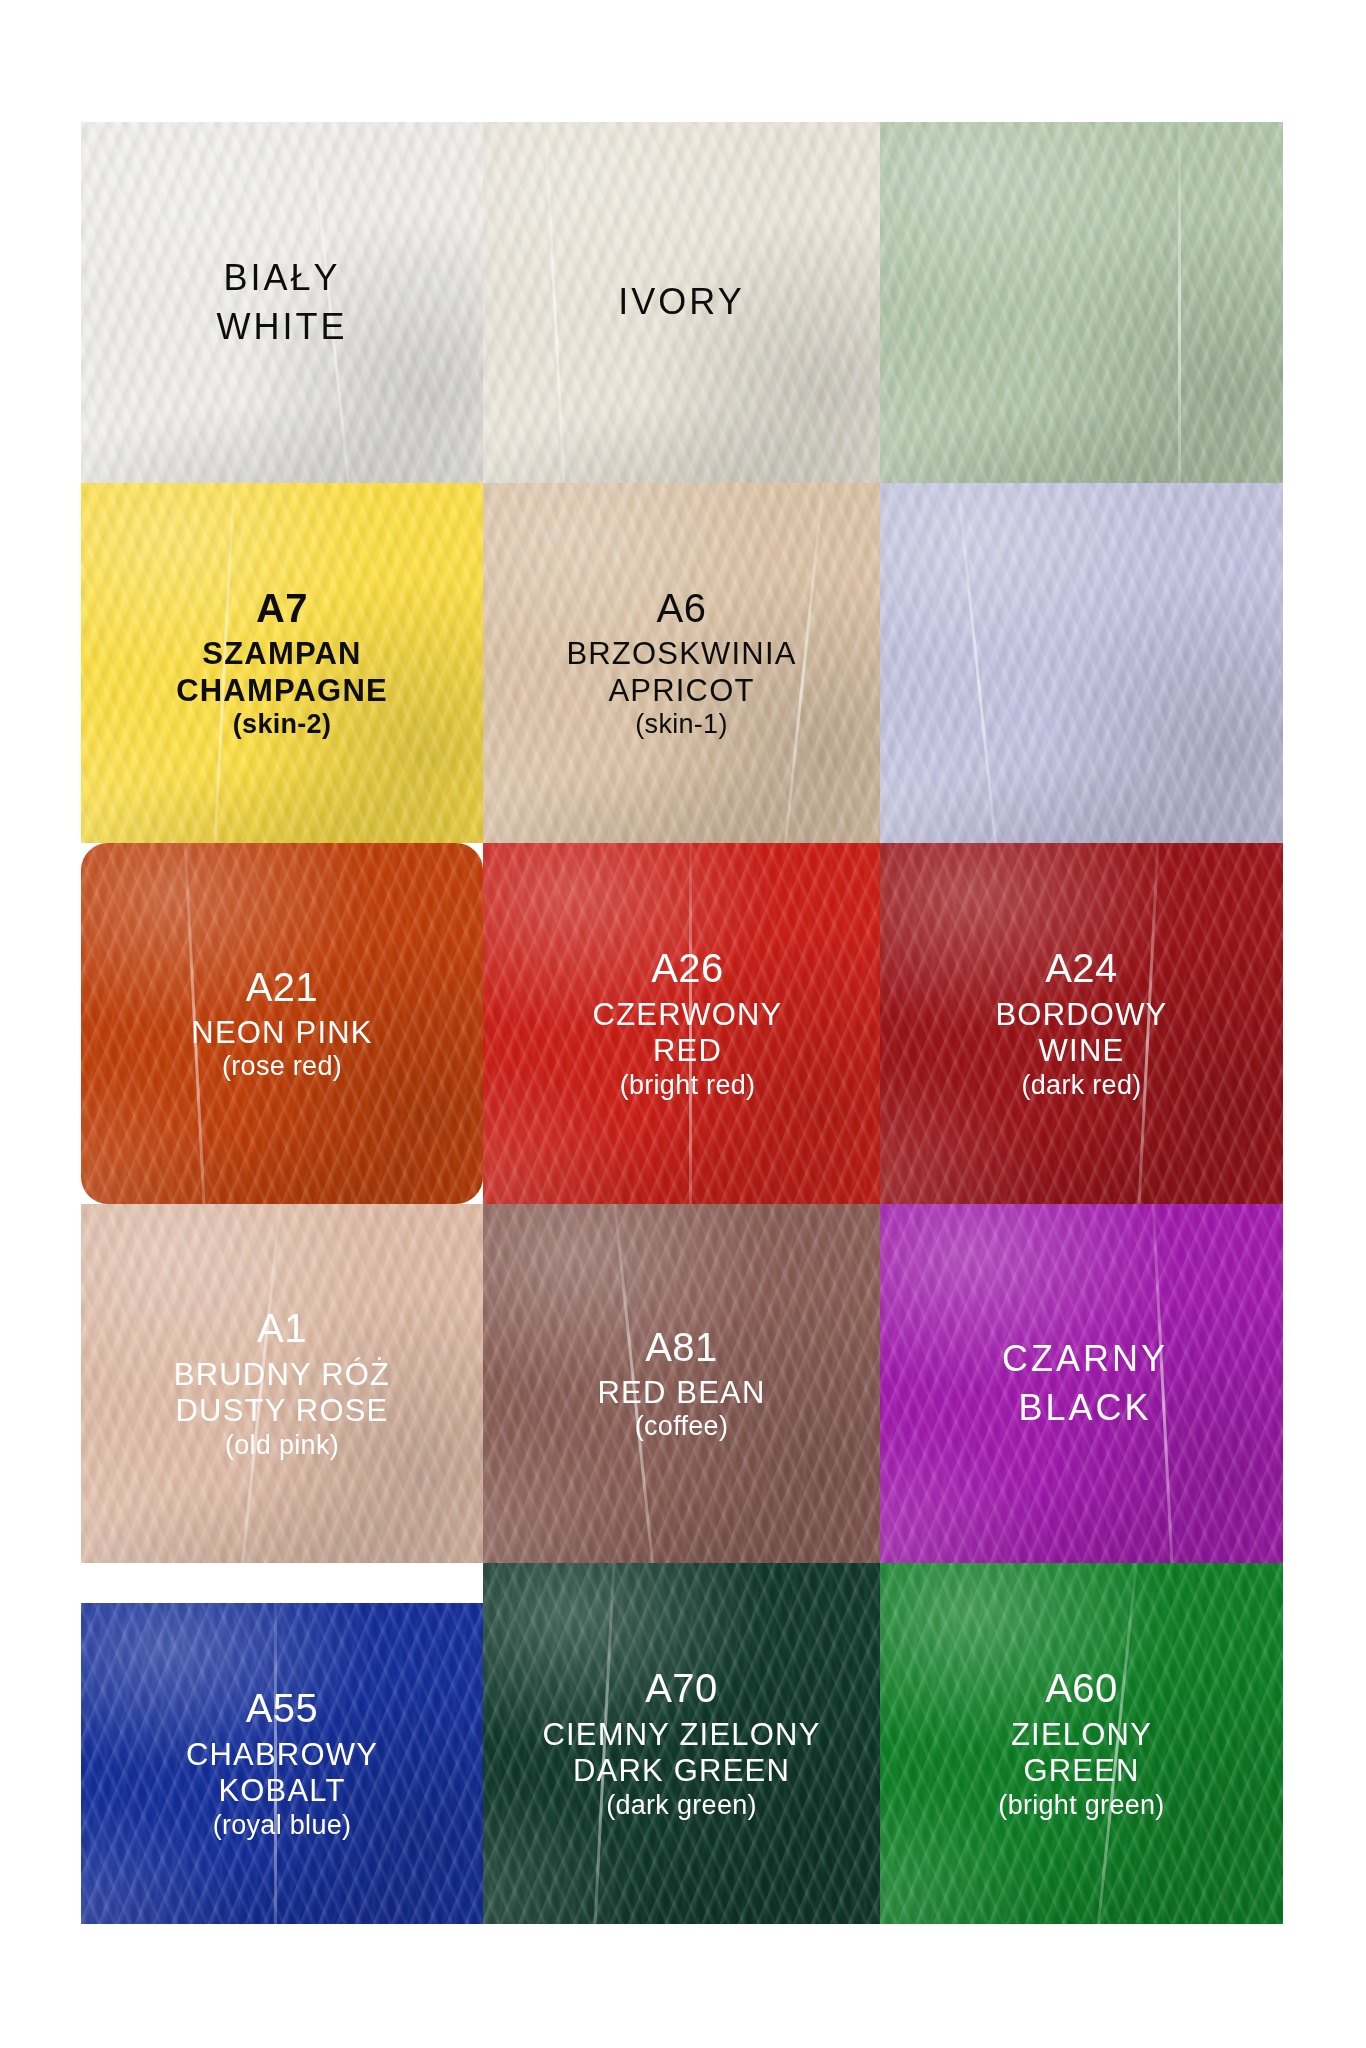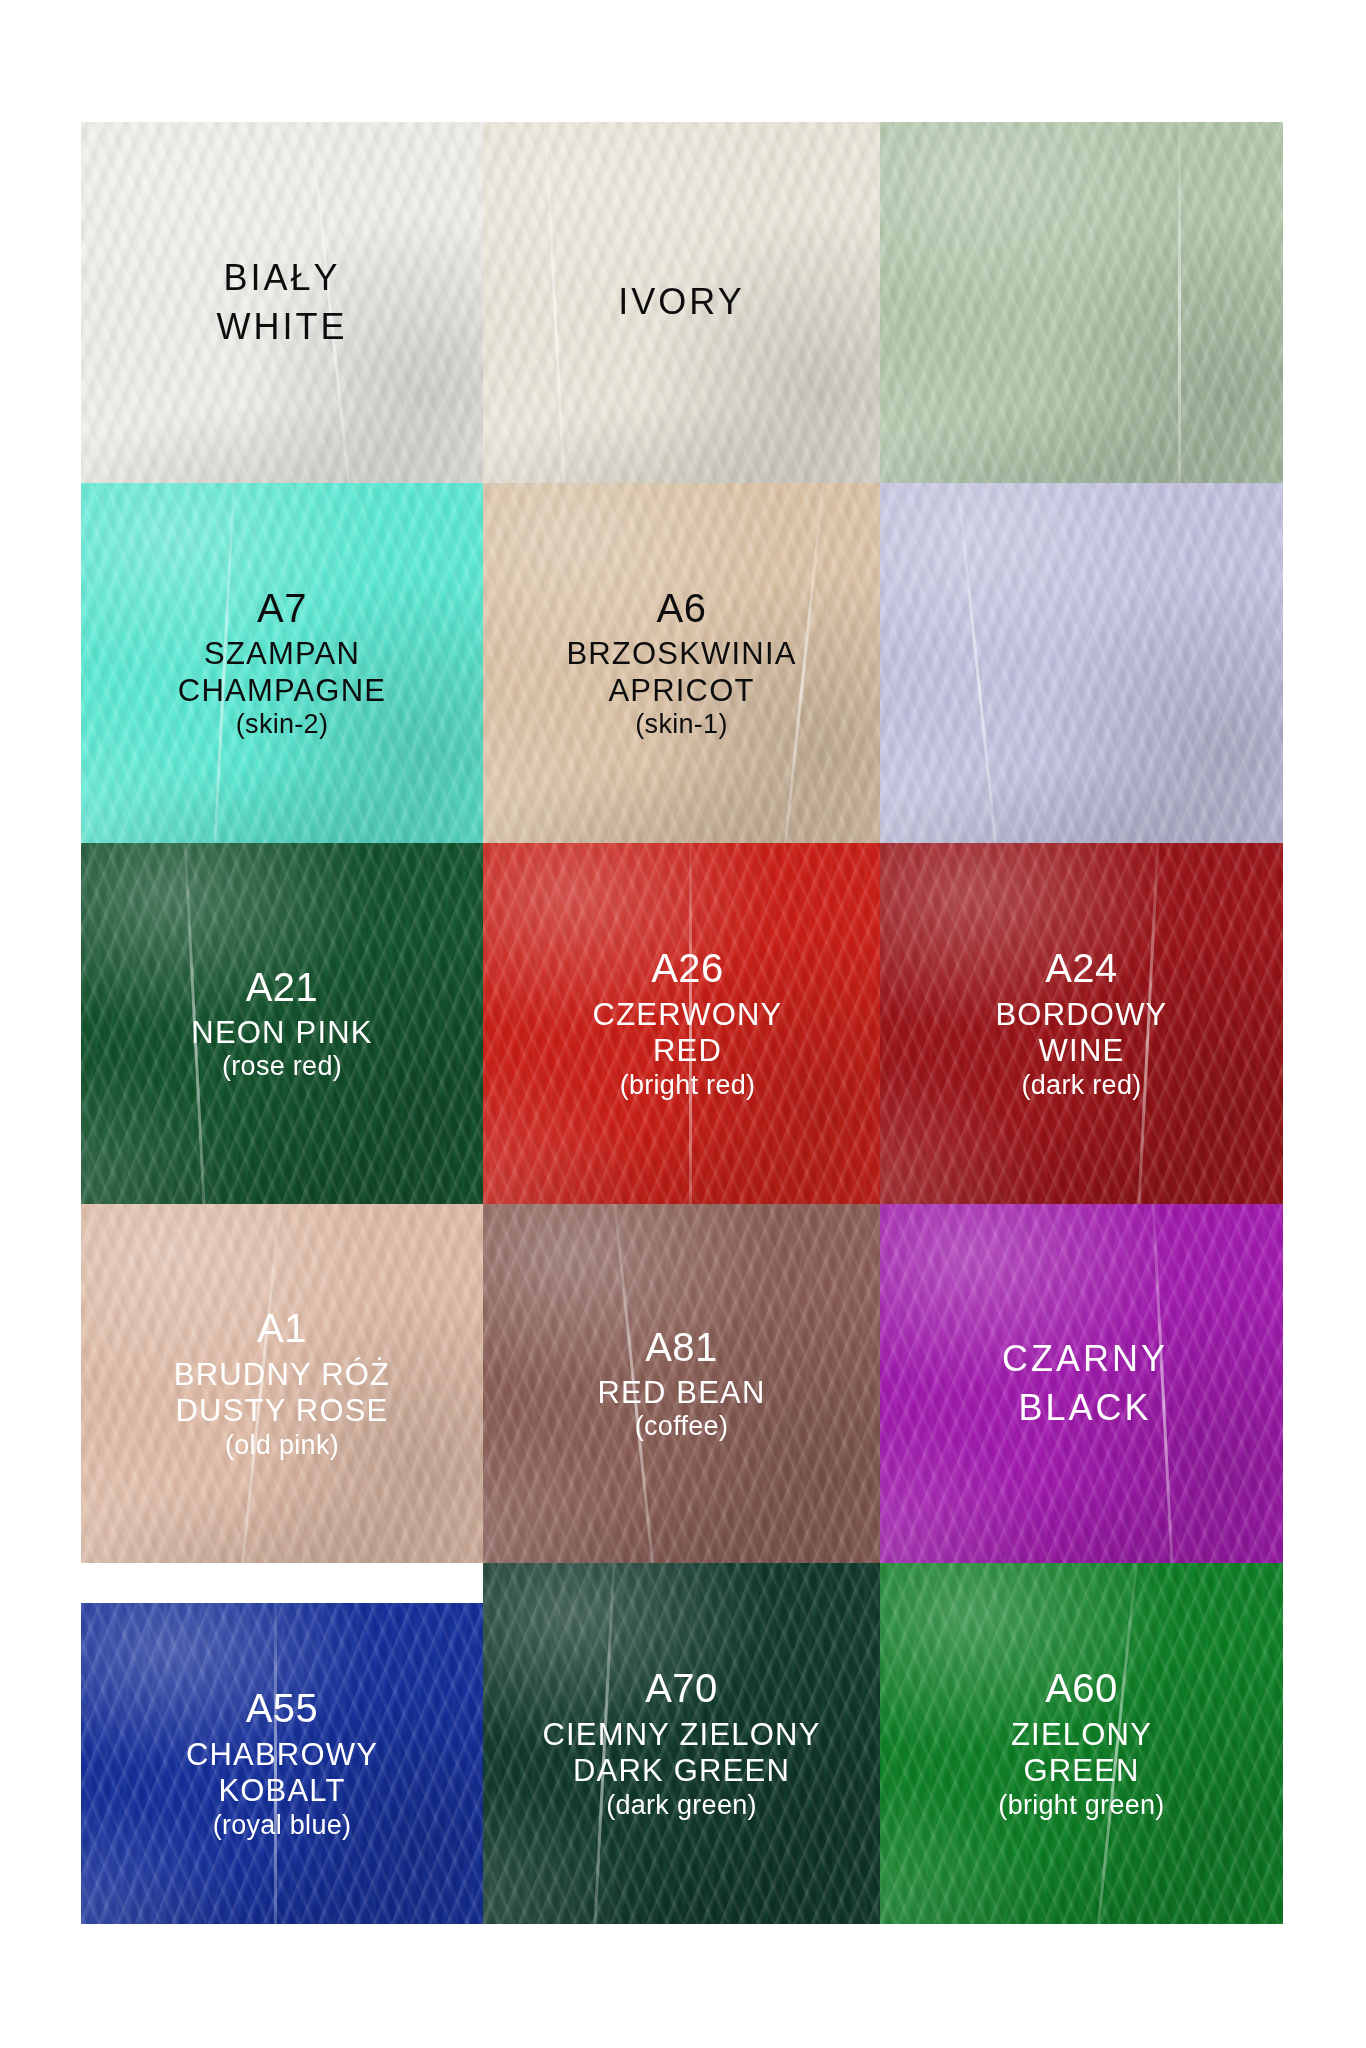--- a/index.html
+++ b/index.html
@@ -152,21 +152,21 @@
         <div class="labels big-pair">
           <div class="name-en">IVORY</div>
         </div>
       </div>
       <div class="swatch dark-text" style="background-color: rgb(179, 200, 172);">
         <div class="tex tex-c"></div>
         <div class="tex tex-a"></div>
         <div class="tex tex-b"></div>
         <div class="quill" style="left: 74%; transform: rotate(0deg);"></div>
       </div>
-      <div class="swatch dark-text" style="background-color: #5eead4;">
+      <div class="swatch dark-text" style="background-color: #fde047; font-weight: bold;">
         <div class="tex tex-c"></div>
         <div class="tex tex-a"></div>
         <div class="tex tex-b"></div>
         <div class="quill" style="left: 35%; transform: rotate(3deg);"></div>
         <div class="labels ">
           <div class="code">A7</div>
           <div class="name-pl">SZAMPAN</div>
           <div class="name-en">CHAMPAGNE</div>
           <div class="hint">(skin-2)</div>
         </div>
@@ -182,21 +182,21 @@
           <div class="name-en">APRICOT</div>
           <div class="hint">(skin-1)</div>
         </div>
       </div>
       <div class="swatch dark-text" style="background-color: rgb(196, 196, 225);">
         <div class="tex tex-c"></div>
         <div class="tex tex-a"></div>
         <div class="tex tex-b"></div>
         <div class="quill" style="left: 24%; transform: rotate(-6deg);"></div>
       </div>
-      <div class="swatch light-text" style="background-color: #14532d;">
+      <div class="swatch light-text" style="background-color: #c2410c; border-radius: 27px;">
         <div class="tex tex-c"></div>
         <div class="tex tex-a"></div>
         <div class="tex tex-b"></div>
         <div class="quill" style="left: 28%; transform: rotate(-3deg);"></div>
         <div class="labels ">
           <div class="code">A21</div>
           <div class="name-en">NEON PINK</div>
           <div class="hint">(rose red)</div>
         </div>
       </div>

